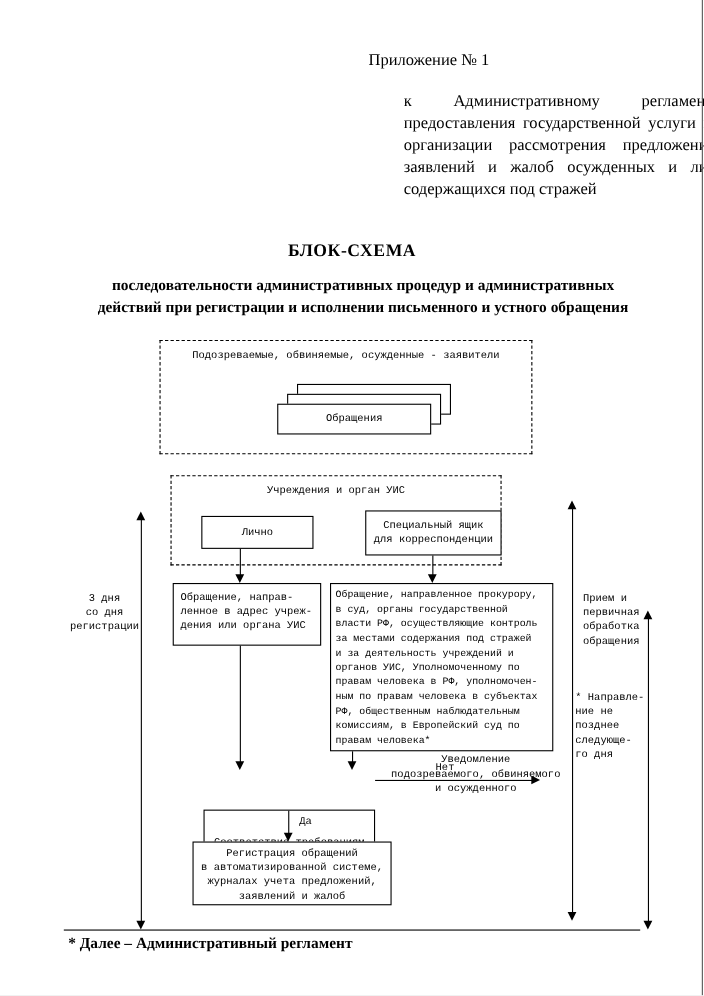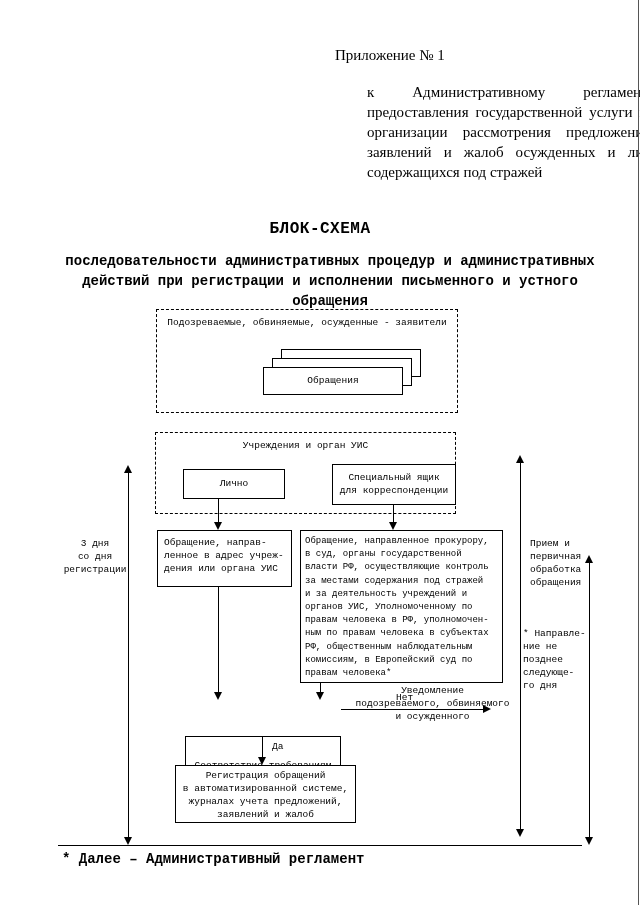--- a/index.html
+++ b/index.html
@@ -12,37 +12,37 @@
   .ctr   { text-align:center; }
   .abs   { position:absolute; }
   .box   { position:absolute; border:1px solid #000; background:#fff; box-sizing:border-box; }
   .dashed{ position:absolute; border:1px dashed #000; box-sizing:border-box; }
   .line-v{ position:absolute; width:1px; background:#000; }
   .line-h{ position:absolute; height:1px; background:#000; }
   .arr   { position:absolute; width:0; height:0; }
   .arr.down { border-left:4px solid transparent; border-right:4px solid transparent; border-top:8px solid #000; }
   .arr.up   { border-left:4px solid transparent; border-right:4px solid transparent; border-bottom:8px solid #000; }
   .arr.rt   { border-top:4px solid transparent; border-bottom:4px solid transparent; border-left:8px solid #000; }
-  .b { font-weight:bold;font-family:Liberation Mono, monospace; }
+  .b { font-weight:bold; }
 </style>
 </head>
 <body>
 
 <div class="page">
 
   <div class="abs serif" style="left:335px; top:47px; font-size:15px;">Приложение № 1</div>
 
   <div class="abs serif" style="left:335px; top:82px; width:288px; font-size:15px; line-height:20px; text-align:justify;margin-left:32px;">к Административному регламенту предоставления государственной услуги по организации рассмотрения предложений, заявлений и жалоб осужденных и лиц, содержащихся под стражей</div>
 
   <div class="abs serif b ctr" style="left:0; right:0; top:220px; font-size:16px; letter-spacing:0.5px;">БЛОК-СХЕМА</div>
 
   <div class="abs serif b ctr pre" style="left:60px; top:251px; width:540px; font-size:14px; line-height:20px;">последовательности административных процедур и административных
 действий при регистрации и исполнении письменного и устного обращения</div>
 
-  <div class="dashed" style="left:156px; top:309px; width:302px; height:104px;">
+  <div class="dashed" style="left:145px; top:309px; width:339px; height:104px;">
     <div class="abs mono ctr" style="left:0; right:0; top:6px;">Подозреваемые, обвиняемые, осужденные - заявители</div>
     <div class="box" style="left:124px; top:39px; width:140px; height:28px;"></div>
     <div class="box" style="left:115px; top:48px; width:140px; height:28px;"></div>
     <div class="box mono ctr" style="left:106px; top:57px; width:140px; height:28px; line-height:26px;">Обращения</div>
   </div>
 
   <div class="dashed" style="left:155px; top:432px; width:301px; height:82px;">
     <div class="abs mono ctr" style="left:0; right:0; top:6px;">Учреждения и орган УИС</div>
     <div class="box mono ctr" style="left:27px; top:36px; width:102px; height:30px; line-height:28px;">Лично</div>
     <div class="box mono ctr pre" style="left:176px; top:31px; width:124px; height:41px; padding-top:6px;">Специальный ящик

